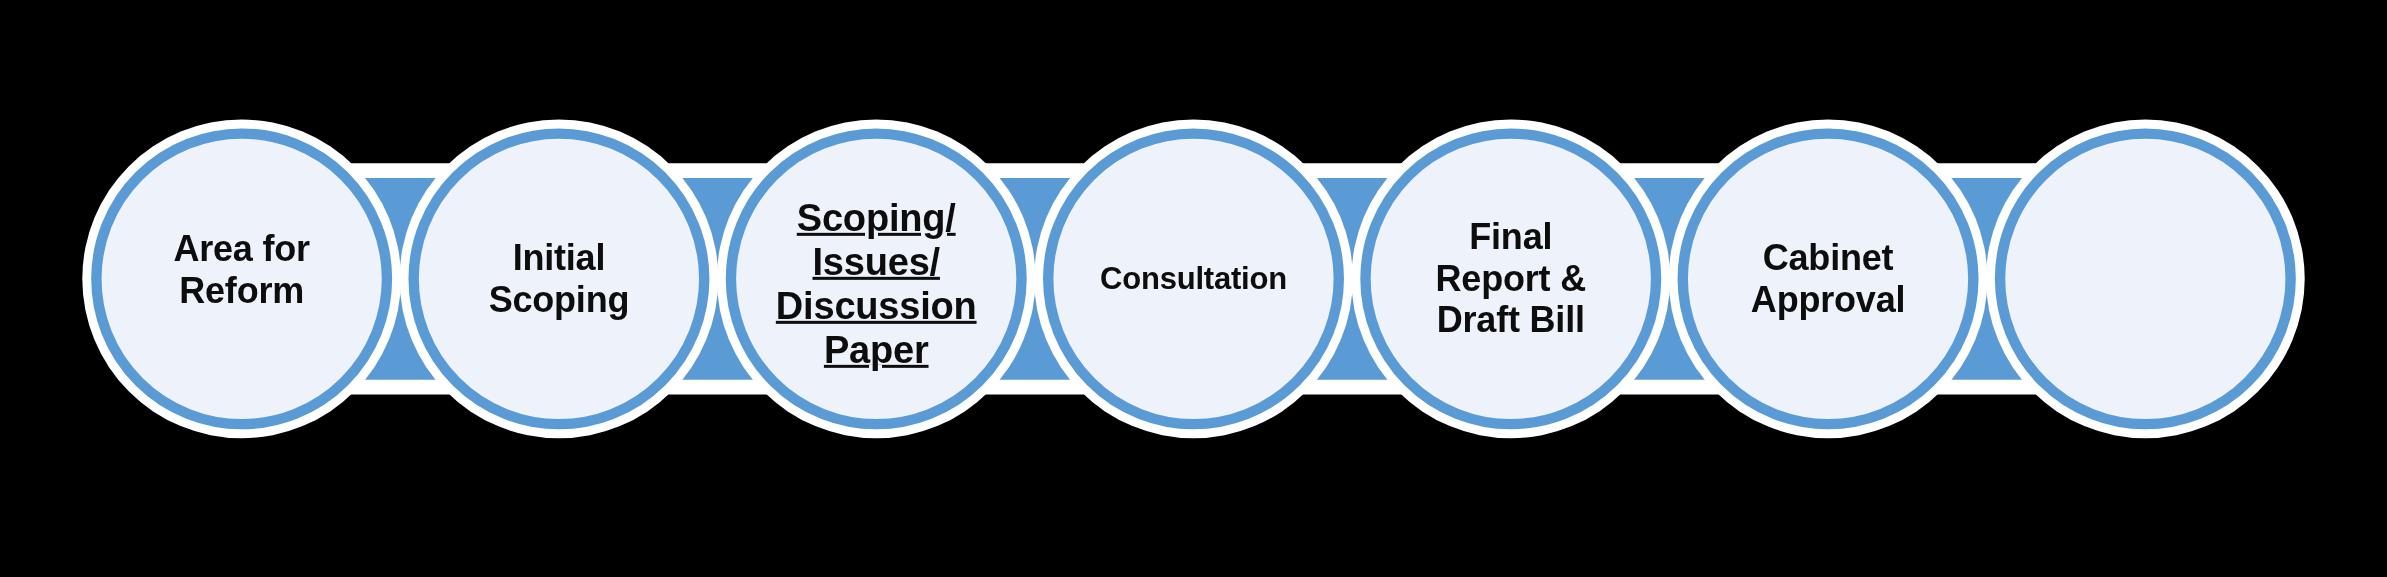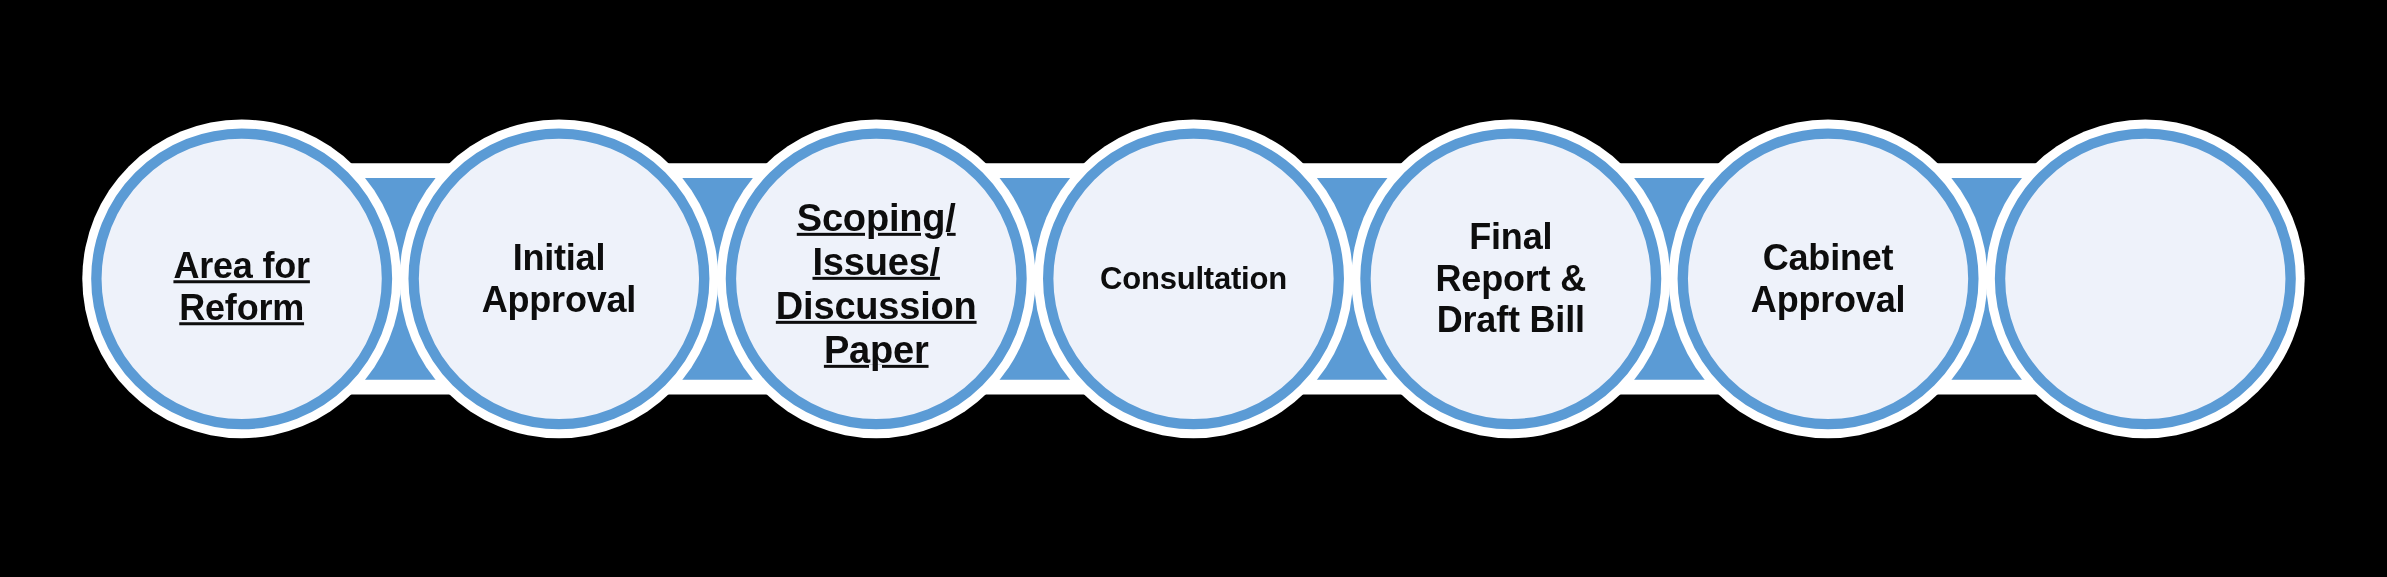--- a/index.html
+++ b/index.html
@@ -92,24 +92,24 @@
         <circle cx="1019" cy="188" r="107.5" fill="#ffffff" stroke="none"></circle>
         <circle cx="1019" cy="188" r="98" fill="#eef2fa" stroke="#5b9bd5" stroke-width="7"></circle>
         <circle cx="1233" cy="188" r="107.5" fill="#ffffff" stroke="none"></circle>
         <circle cx="1233" cy="188" r="98" fill="#eef2fa" stroke="#5b9bd5" stroke-width="7"></circle>
         <circle cx="1447" cy="188" r="107.5" fill="#ffffff" stroke="none"></circle>
         <circle cx="1447" cy="188" r="98" fill="#eef2fa" stroke="#5b9bd5" stroke-width="7"></circle>
       </g>
   </svg>
 
   <div id="label-layer">
-      <div class="node-label sz-md" style="left: 241.665px; top: 287px; max-width: 283.327px; text-decoration: underline;">Area for
+      <div class="node-label sz-md" style="left: 241.665px; top: 270px; max-width: 283.327px;">Area for
 Reform</div>
       <div class="node-label sz-md" style="left: 558.943px; top: 278.863px; max-width: 283.327px;">Initial
-Approval</div>
+Scoping</div>
       <div class="node-label sz-lg" style="left: 876.222px; top: 284px; max-width: 283.327px; text-decoration: underline;">Scoping/
 Issues/
 Discussion
 Paper</div>
       <div class="node-label sz-sm" style="left: 1193.5px; top: 278.863px; max-width: 283.327px;">Consultation</div>
       <div class="node-label sz-md" style="left: 1828.06px; top: 278.863px; max-width: 283.327px;">Cabinet
 Approval</div>
       <div class="node-label sz-md" style="left: 1510.78px; top: 278.863px; max-width: 283.327px;">Final
 Report &amp;
 Draft Bill</div>

